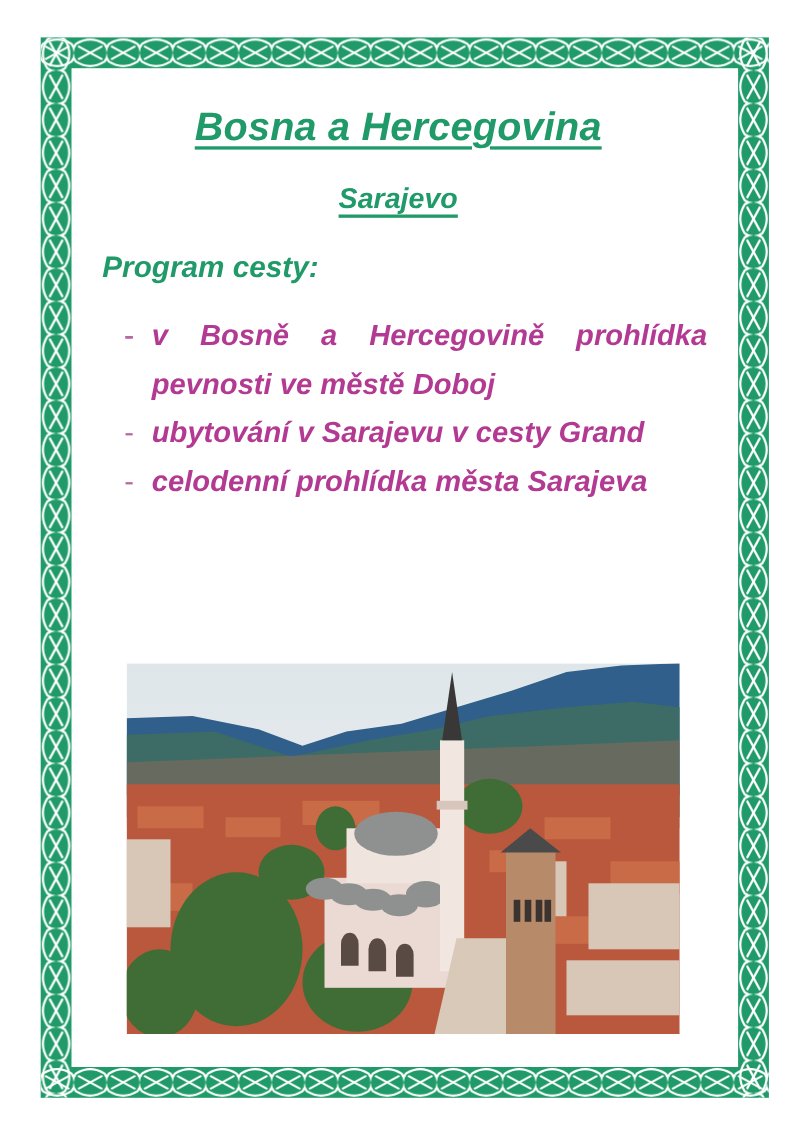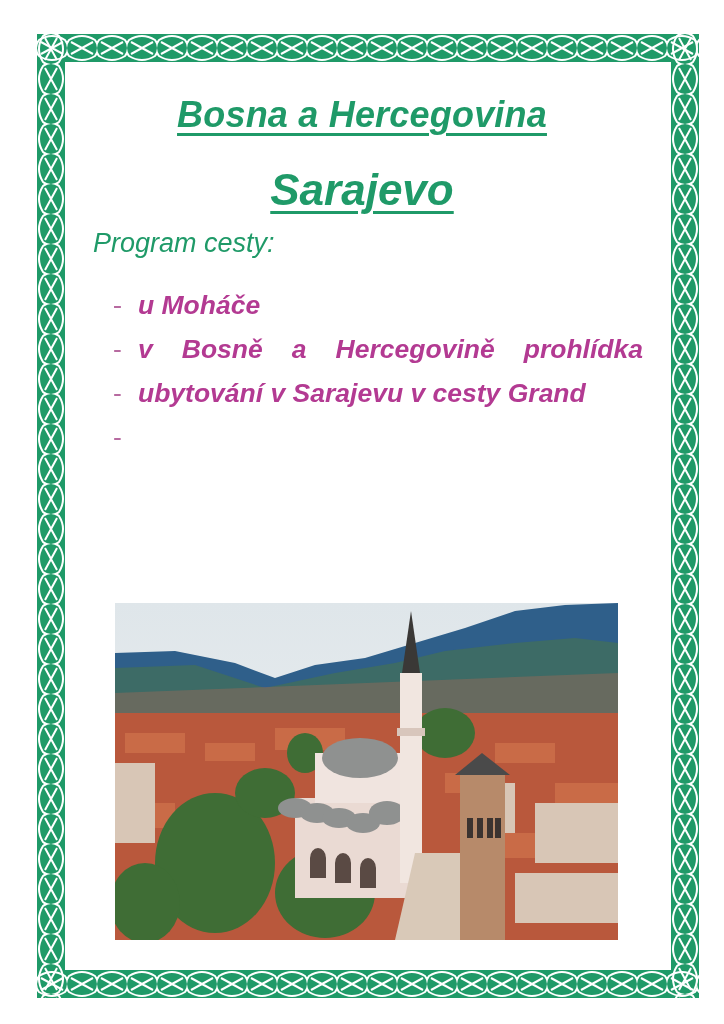--- a/index.html
+++ b/index.html
@@ -10,24 +10,24 @@
            background: #1f9a68; }
   .frame-inner { position: absolute; left: 28px; top: 28px; right: 28px; bottom: 28px;
                  background: #ffffff; }
   .knots { position: absolute; }
   .knots svg { display: block; }
 
   .title { position: absolute; left: 0; width: 724px; text-align: center; color: #1f9a68;
            font-style: italic; font-weight: bold; text-decoration: underline;
            text-decoration-thickness: 3px; text-underline-offset: 6px; }
   .title1 { top: 94px; font-size: 36px; letter-spacing: 0.2px; }
-  .title2 { top: 165px; font-size: 44px; }
+  .title2 { top: 165px; font-size: 26px; }
 
   .subtitle { position: absolute; left: 93px; top: 228px; font-size: 27px; color: #1f9a68;
-              font-style: italic; font-weight: normal; }
+              font-style: italic; font-weight: bold; }
 
   .list { position: absolute; left: 113px; top: 283px; width: 530px; margin: 0; padding: 0;
           list-style: none; }
   .list li { position: relative; padding-left: 25px; font-size: 26.5px; line-height: 44px;
              color: #b33a92; font-style: italic; font-weight: bold; }
   .list li .dash { position: absolute; left: 0; top: 0; color: #b76aa0; font-weight: normal;
                    font-style: normal; }
   .list li.justify { text-align: justify; text-align-last: justify; }
   .list li .cont { display: block; text-align: left; text-align-last: left; }
 
@@ -78,32 +78,33 @@
 <div class="title title2">Sarajevo</div>
 
 <div class="subtitle">Program cesty:</div>
 
 <ul class="list">
   <li>
     <span class="dash">-</span>
   </li>
   <li>
     <span class="dash">-</span>
-    <span class="cont">u Moháče</span>
   </li>
   <li class="justify">
     <span class="dash">-</span>
     <span>v Bosně a Hercegovině prohlídka</span>
+    <span class="cont">pevnosti ve městě Doboj</span>
   </li>
   <li>
     <span class="dash">-</span>
     <span>ubytování v Sarajevu v cesty Grand</span>
   </li>
   <li>
     <span class="dash">-</span>
+    <span>celodenní prohlídka města Sarajeva</span>
   </li>
 </ul>
 
 <div class="photo">
   <svg width="503" height="337" viewBox="0 0 503 337">
     <defs>
       <linearGradient id="sky" x1="0" y1="0" x2="0" y2="1">
         <stop offset="0" stop-color="#dfe6ea"></stop>
         <stop offset="1" stop-color="#eef1f2"></stop>
       </linearGradient>

